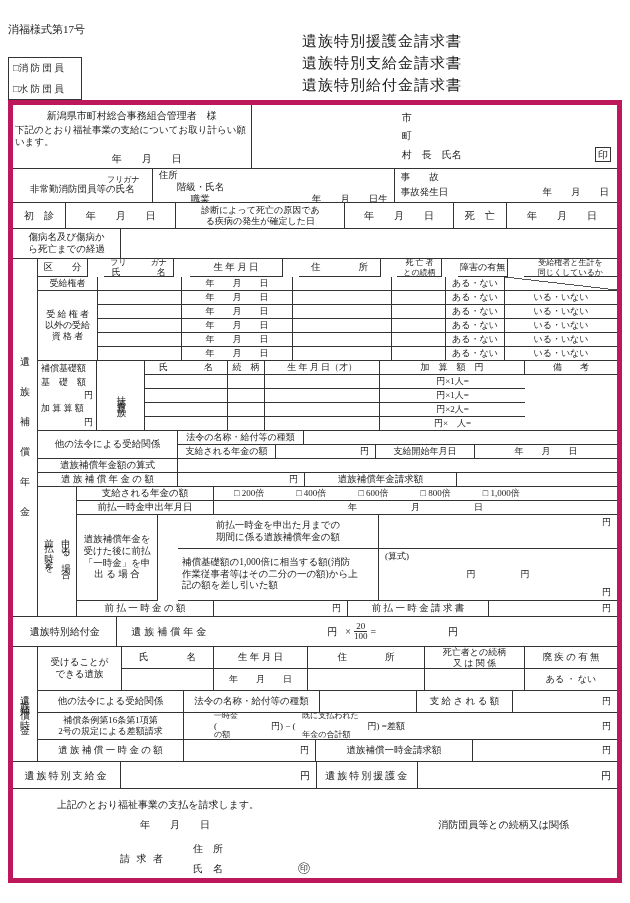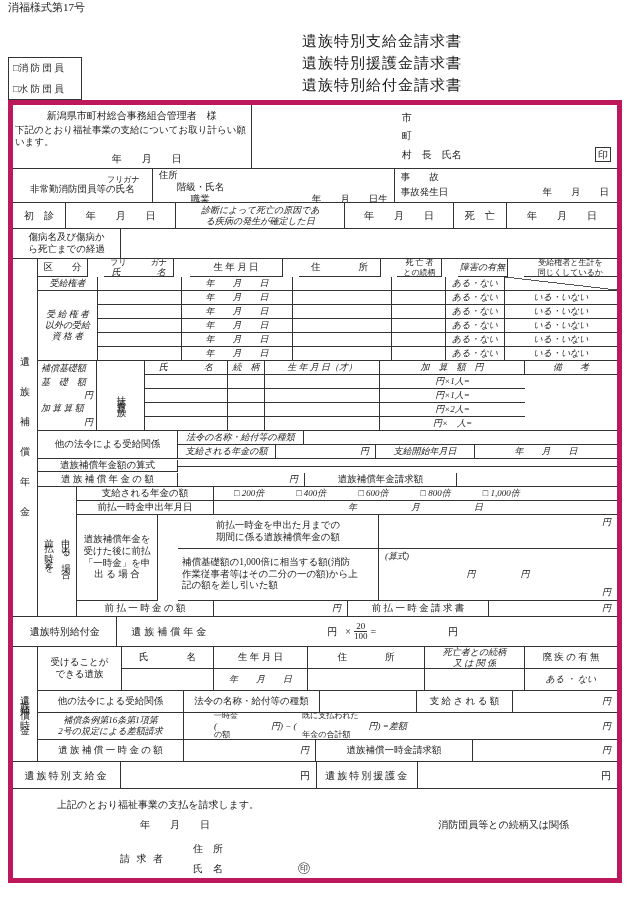--- a/index.html
+++ b/index.html
@@ -8,21 +8,21 @@
         font-size:10px;line-height:1.3;}
   .abs{position:absolute;}
   .r{display:flex;}
   .col{display:flex;flex-direction:column;}
   .c{border-right:1px solid #333;border-bottom:1px solid #333;box-sizing:border-box;overflow:hidden;}
   .nr{border-right:none!important;}
   .nb{border-bottom:none!important;}
   .ct{display:flex;align-items:center;justify-content:center;text-align:center;}
   .pre{white-space:pre-line;}
   .f8{font-size:8px;line-height:1.15;}
-  .f9{font-size:9px;line-height:1.2;font-style:italic;}
+  .f9{font-size:9px;line-height:1.2;}
   .f95{font-size:9.5px;line-height:1.25;}
   .f11{font-size:11px;}
   .yenr{display:flex;align-items:center;justify-content:flex-end;padding-right:6px;}
   .vtx{writing-mode:vertical-rl;text-orientation:upright;}
   .vcell{display:flex;align-items:center;justify-content:center;}
   .diag{background:linear-gradient(to top right,transparent calc(50% - .5px),#555 calc(50% - .5px),#555 calc(50% + .5px),transparent calc(50% + .5px));}
   .main{position:absolute;left:8px;top:100px;width:614px;height:783px;border:5px solid #be185d;box-sizing:border-box;}
   .titles{position:absolute;left:262px;top:30px;width:240px;text-align:center;font-size:15px;line-height:22px;letter-spacing:1px;}
   .membox{position:absolute;left:8px;top:57px;width:74px;height:43px;border:1px solid #333;box-sizing:border-box;
           display:flex;flex-direction:column;justify-content:space-around;padding-left:4px;font-size:9.5px;}
@@ -30,25 +30,25 @@
   .frac{display:inline-flex;flex-direction:column;align-items:center;font-size:9px;line-height:1.05;vertical-align:middle;margin:0 3px;}
   .frac .num{border-bottom:1px solid #333;padding:0 2px;}
   .ls2{letter-spacing:2px;}.ls3{letter-spacing:3px;}
   .opt{margin-right:24px;padding-left:8px;}
 </style>
 </head>
 <body>
 
 <div class="page">
 
-  <div class="abs f11" style="left:8px;top:0;">消福様式第17号</div>
+  <div class="abs f11" style="left:8px;top:22px;">消福様式第17号</div>
 
   <div class="titles">
+    <div>遺族特別援護金請求書</div>
     <div>遺族特別支給金請求書</div>
-    <div>遺族特別援護金請求書</div>
     <div>遺族特別給付金請求書</div>
   </div>
 
   <div class="membox">
     <div>□消 防 団 員</div>
     <div>□水 防 団 員</div>
   </div>
 
   <div class="main">
 
@@ -245,21 +245,21 @@
             </div>
             <div class="r" style="height:14px;">
               <div class="c ct f9" style="width:98px;">支給される年金の額</div>
               <div class="c yenr f9" style="width:100px;">円</div>
               <div class="c ct f9" style="width:99px;">支給開始年月日</div>
               <div class="c ct f9 nr" style="width:142px;">年　　月　　日</div>
             </div>
           </div>
         </div>
 
-        <div class="r" style="height:14px;align-items:center;">
+        <div class="r" style="height:14px;">
           <div class="c ct f95" style="width:140px;">遺族補償年金額の算式</div>
           <div class="c nr" style="width:439px;"></div>
         </div>
 
         <div class="r" style="height:14px;">
           <div class="c ct f95" style="width:140px;">遺 族 補 償 年 金 の 額</div>
           <div class="c yenr f9" style="width:127px;">円</div>
           <div class="c ct f95" style="width:152px;">遺族補償年金請求額</div>
           <div class="c nr" style="width:160px;"></div>
         </div>

